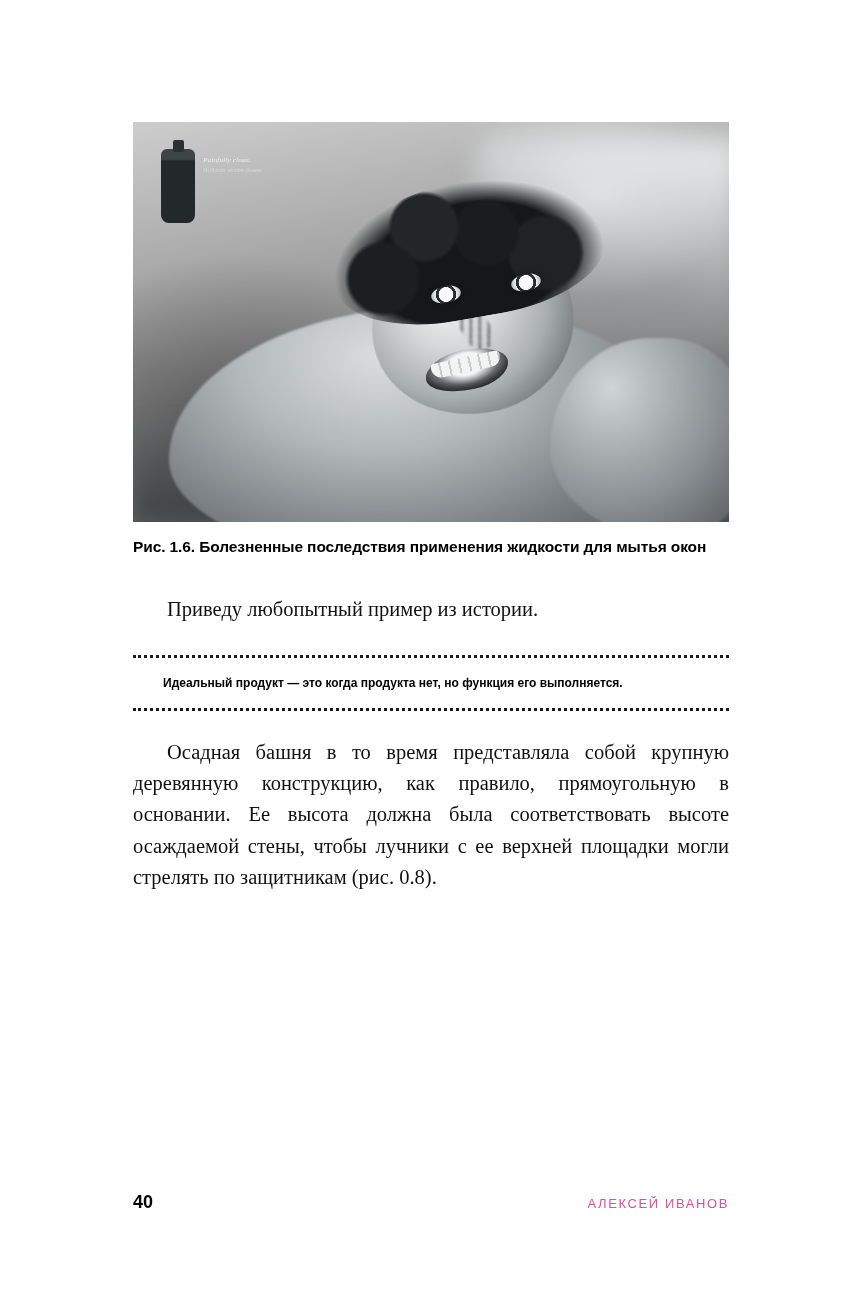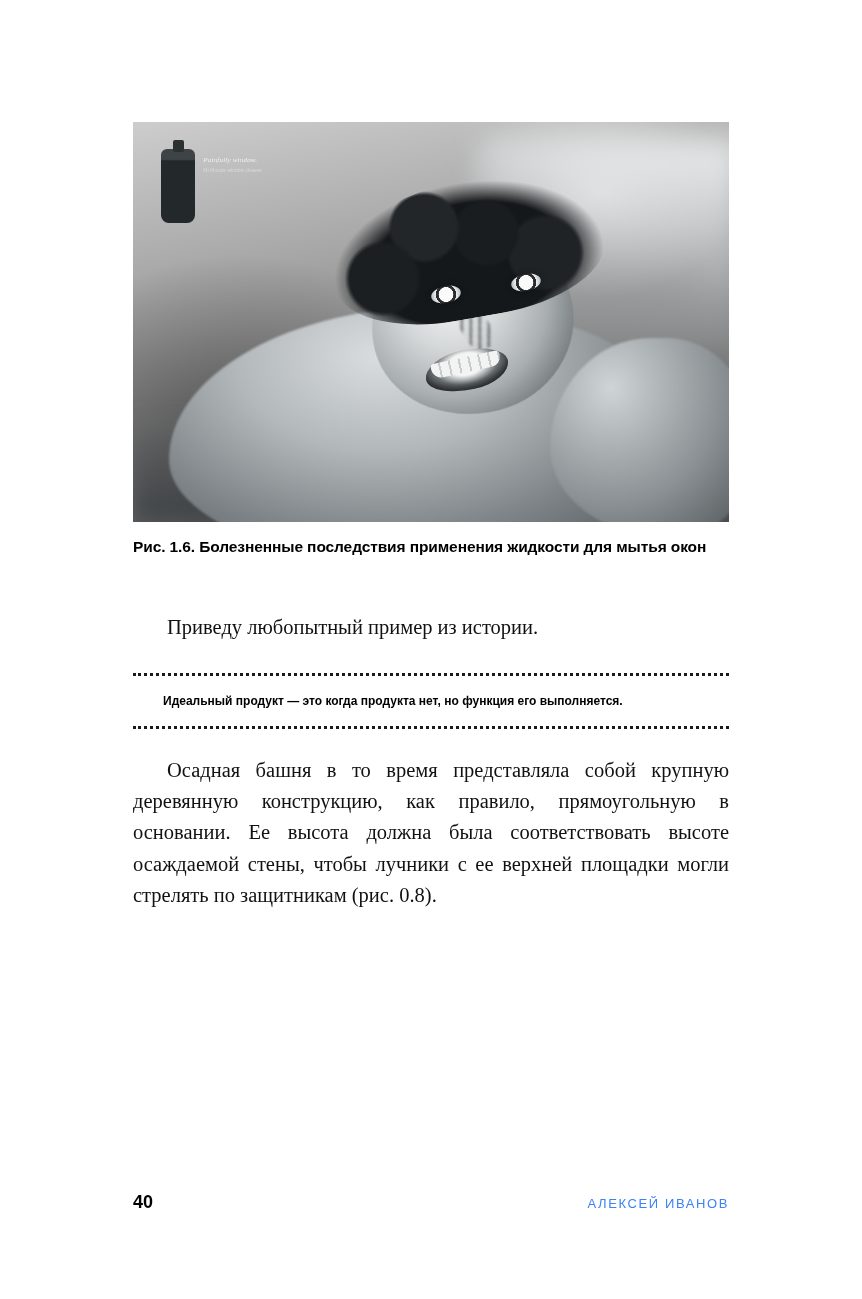--- a/index.html
+++ b/index.html
@@ -209,21 +209,21 @@
   
   .para {
     font-family: "Liberation Serif", serif;
     font-size: 20.5px;
     line-height: 1.52;
     text-align: justify;
     text-indent: 34px;
     margin: 0;
     color: #111;
   }
-  .para.first { margin-top: 54px; }
+  .para.first { margin-top: 36px; }
   .para + .para { margin-top: 0; }
 
   
   .callout {
     margin: 30px 0 26px 0;
     padding: 16px 0 16px 0;
     border-top: 3px dotted #1a1a1a;
     border-bottom: 3px dotted #1a1a1a;
   }
   .callout p {
@@ -250,21 +250,21 @@
   .folio {
     font-family: "Liberation Sans", sans-serif;
     font-weight: bold;
     font-size: 18px;
     color: #000;
   }
   .running-head {
     font-family: "Liberation Sans", sans-serif;
     font-size: 13px;
     letter-spacing: 1.6px;
-    color: #3b82f6;
+    color: #ec4899;
     text-transform: uppercase;
   }
 </style>
 </head>
 <body>
 
 <div class="page">
 
   <div class="content">
 
@@ -280,21 +280,21 @@
       <div class="hair"></div>
       <div class="eye left"></div>
       <div class="eye right"></div>
       <div class="mouth">
         <div class="teeth"></div>
       </div>
 
       <div class="product">
         <div class="bottle"></div>
         <div class="ptext">
-          <div class="l1">Painfully window.</div>
+          <div class="l1">Painfully clean.</div>
           <div class="l2">Mr.Muscle window cleaner</div>
         </div>
       </div>
     </div>
 
     <div class="caption">Рис. 1.6.  Болезненные последствия применения жидкости для мытья окон</div>
 
     <p class="para first">Приведу любопытный пример из истории.</p>
 
     <div class="callout">

